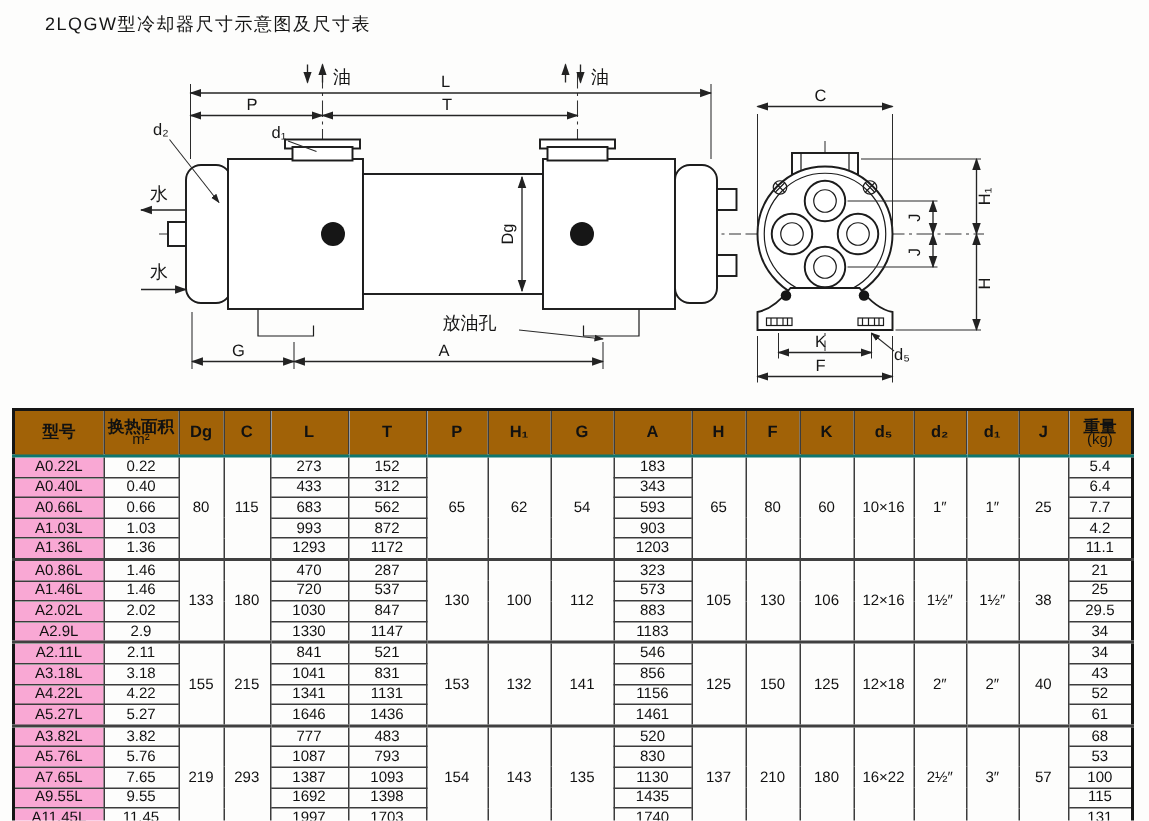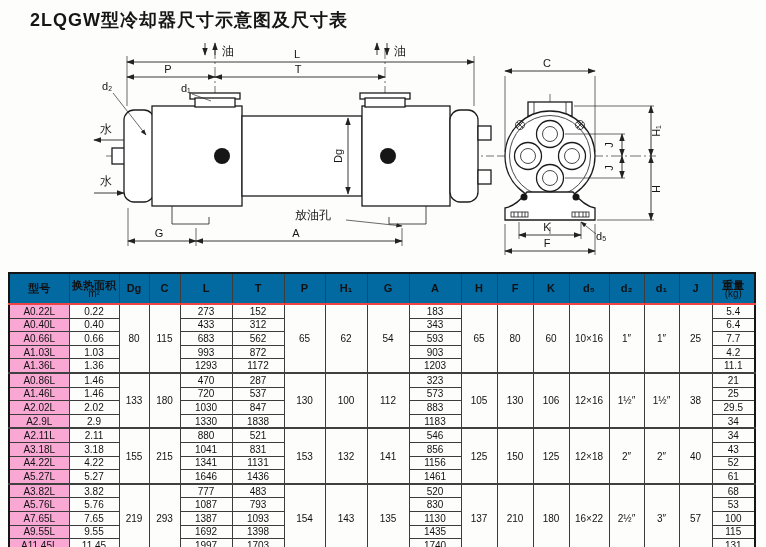--- a/index.html
+++ b/index.html
@@ -1,21 +1,21 @@
 <!DOCTYPE html>
 <html><head>
 <meta charset="utf-8">
 <style>
   html,body{margin:0;padding:0;}
   body{
     width:766px;height:547px;position:relative;background:#fdfdfc;
     font-family:"Liberation Sans","DejaVu Sans",sans-serif;color:#111;overflow:hidden;
   }
   .title{
-    position:absolute;top:8px;left:30px;font-size:18px;font-weight:bold;
+    position:absolute;top:8px;left:30px;font-size:12px;font-weight:normal;
     letter-spacing:1px;color:#151515;
   }
   svg{position:absolute;top:36px;left:0;}
   svg text{font-family:"Liberation Sans","DejaVu Sans",sans-serif;font-size:11px;fill:#161616;}
   svg .cjk{font-size:12px;}
   .dim{stroke:#252525;stroke-width:0.9;fill:none;}
   .ext{stroke:#2a2a2a;stroke-width:0.7;fill:none;}
   .body-line{stroke:#1c1c1c;stroke-width:1.3;fill:#ffffff;}
   .thin{stroke:#1c1c1c;stroke-width:0.8;fill:none;}
   .cl{stroke:#333;stroke-width:0.7;fill:none;stroke-dasharray:11 3 2 3;}
@@ -23,22 +23,22 @@
   table.dims{
     position:absolute;top:272px;left:8px;width:748px;table-layout:fixed;
     border-collapse:collapse;font-size:10px;
   }
   table.dims th,table.dims td{
     border:1px solid #3c3c3c;text-align:center;vertical-align:middle;
     padding:0;height:12.6px;line-height:11px;white-space:nowrap;overflow:hidden;
   }
   table.dims{border:2px solid #151515;}
   table.dims thead th{
-    background:#0369a1;height:29px;font-weight:bold;font-size:11px;
-    border-bottom:2px solid #ef4444;
+    background:#a16207;height:29px;font-weight:bold;font-size:11px;
+    border-bottom:2px solid #0f766e;
   }
   table.dims thead th .sub{font-size:10px;line-height:8px;font-weight:normal;display:block;margin-top:-1px;}
   table.dims td.shade{background:#f9a8d4;}
   table.dims tr.group-start td{border-top:2px solid #404040;}
 </style>
 </head>
 <body>
 
 <div class="title">2LQGW型冷却器尺寸示意图及尺寸表</div>
 
@@ -345,30 +345,30 @@
         <td>2.02</td>
         <td>1030</td>
         <td>847</td>
         <td>883</td>
         <td>29.5</td>
       </tr>
       <tr>
         <td class="shade">A2.9L</td>
         <td>2.9</td>
         <td>1330</td>
-        <td>1838</td>
+        <td>1147</td>
         <td>1183</td>
         <td>34</td>
       </tr>
       <tr class="group-start">
         <td class="shade">A2.11L</td>
         <td>2.11</td>
         <td rowspan="4">155</td>
         <td rowspan="4">215</td>
-        <td>880</td>
+        <td>841</td>
         <td>521</td>
         <td rowspan="4">153</td>
         <td rowspan="4">132</td>
         <td rowspan="4">141</td>
         <td>546</td>
         <td rowspan="4">125</td>
         <td rowspan="4">150</td>
         <td rowspan="4">125</td>
         <td rowspan="4">12×18</td>
         <td rowspan="4">2″</td>

